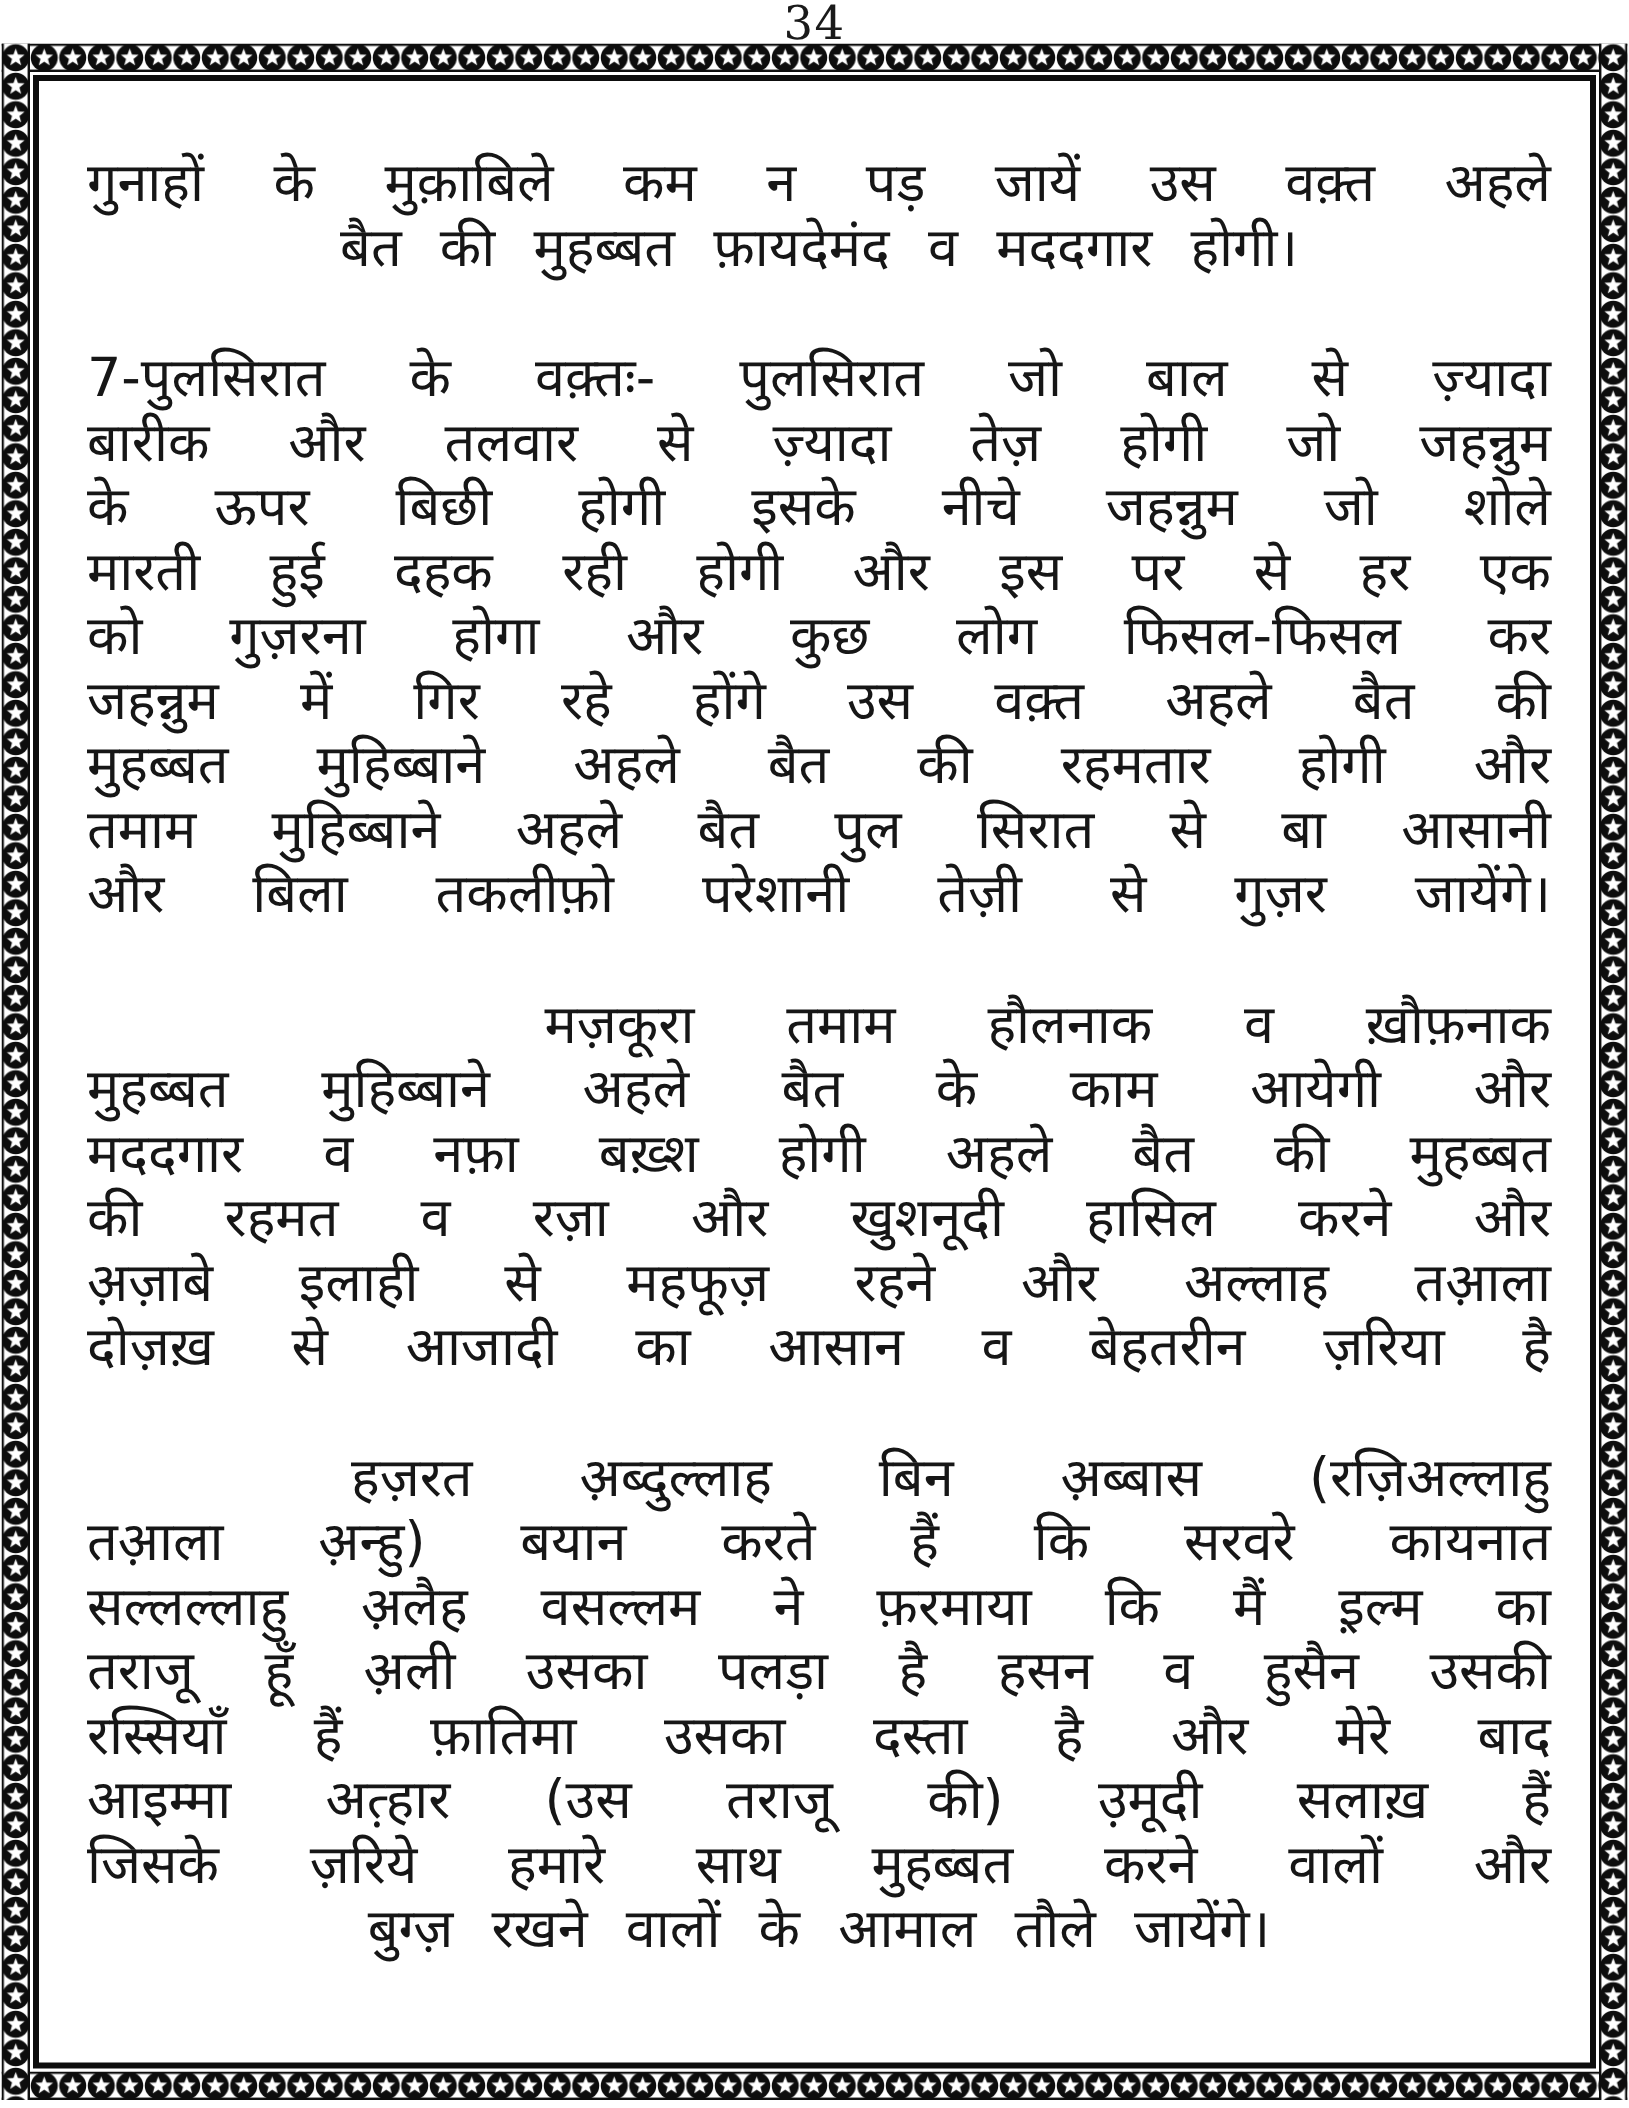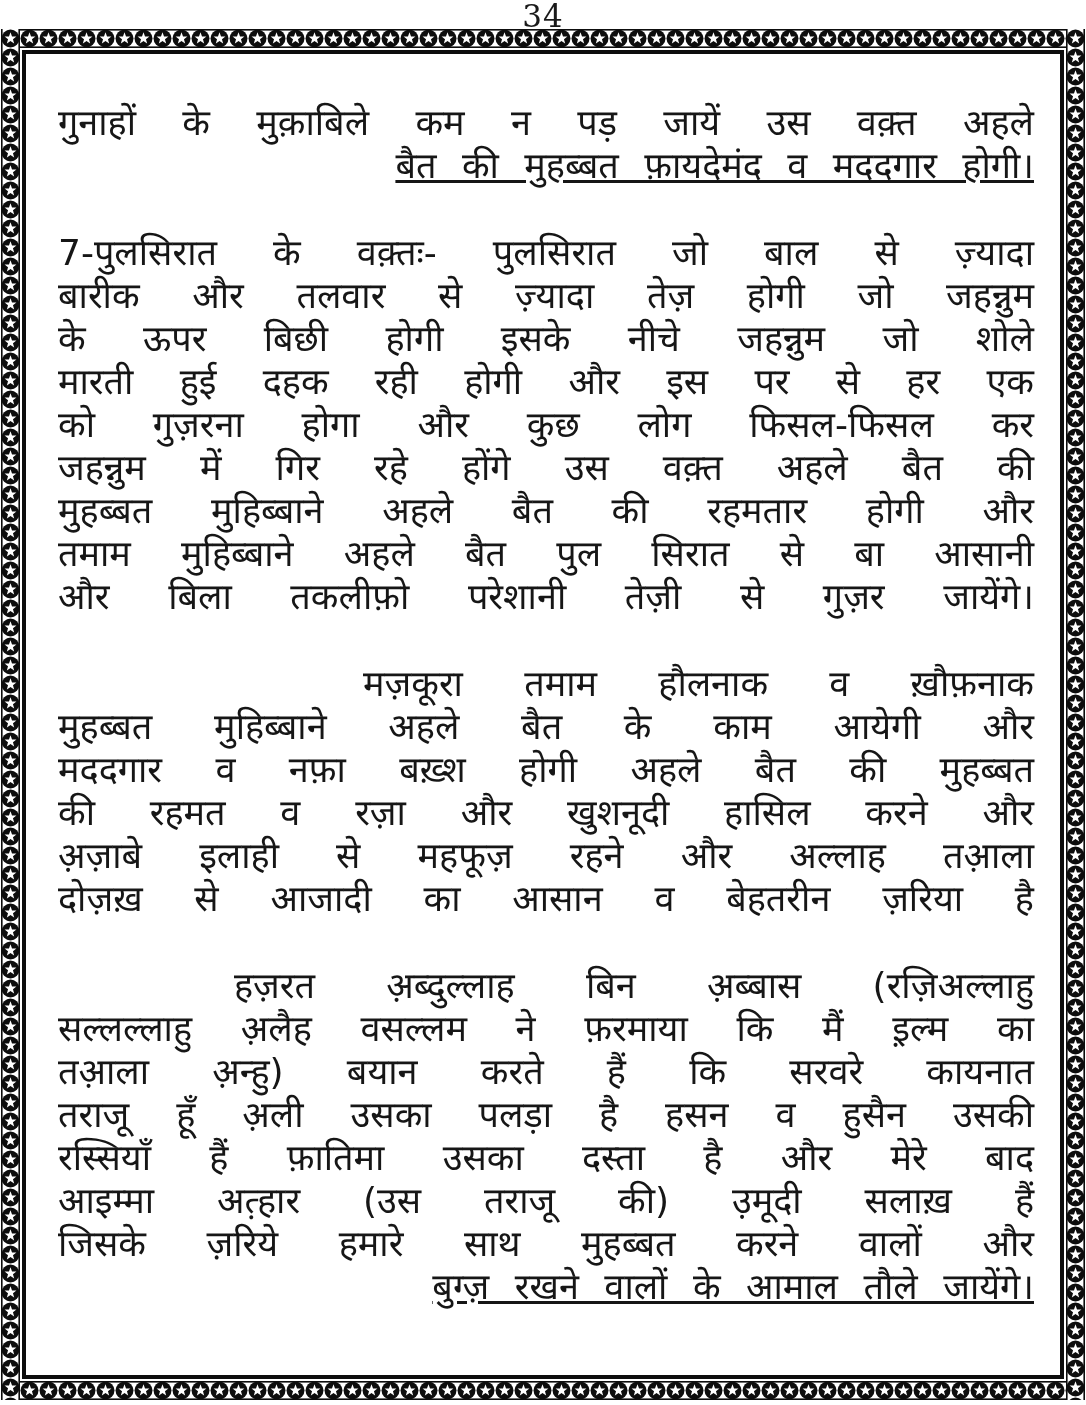--- a/index.html
+++ b/index.html
@@ -35,21 +35,21 @@
     padding: 10px 26px 0 32px;
     box-sizing: border-box;
     margin-top: 37px;
   }
   .line {
     height: 43px; line-height: 43px;
     font-size: 36px;
     color: #161616;
   }
   .just { text-align: justify; text-align-last: justify; }
-  .plain { text-align: right; word-spacing: 14px; text-decoration: underline; }
+  .plain { text-align: center; word-spacing: 14px; }
   .p-gap { margin-top: 44px; }
   .indent-a { padding-left: 305px; }
   .indent-b { padding-left: 176px; }
   .bold { font-weight: normal; }
 </style>
 </head>
 <body>
 
 <div class="page-number">34</div>
 
@@ -132,22 +132,22 @@
       <div class="line just indent-a">मज़कूरा तमाम हौलनाक व ख़ौफ़नाक</div>
       <div class="line just">मुहब्बत मुहिब्बाने अहले बैत के काम आयेगी और</div>
       <div class="line just">मददगार व नफ़ा बख़्श होगी अहले बैत की मुहब्बत</div>
       <div class="line just">की रहमत व रज़ा और खुशनूदी हासिल करने और</div>
       <div class="line just">अ़ज़ाबे इलाही से महफूज़ रहने और अल्लाह तआ़ला</div>
       <div class="line just">दोज़ख़ से आजादी का आसान व बेहतरीन ज़रिया है</div>
     </div>
 
     <div class="p-gap">
       <div class="line just indent-b">हज़रत अ़ब्दुल्लाह बिन अ़ब्बास (रज़िअल्लाहु</div>
+      <div class="line just">तआ़ला अ़न्हु) बयान करते हैं कि सरवरे कायनात</div>
       <div class="line just">सल्लल्लाहु अ़लैह वसल्लम ने फ़रमाया कि मैं इ़ल्म का</div>
-      <div class="line just">तआ़ला अ़न्हु) बयान करते हैं कि सरवरे कायनात</div>
       <div class="line just">तराजू हूँ अ़ली उसका पलड़ा है हसन व हुसैन उसकी</div>
       <div class="line just">रस्सियाँ हैं फ़ातिमा उसका दस्ता है और मेरे बाद</div>
       <div class="line just">आइम्मा अत़्हार (उस तराजू की) उ़मूदी सलाख़ हैं</div>
       <div class="line just">जिसके ज़रिये हमारे साथ मुहब्बत करने वालों और</div>
       <div class="line plain">बुग्ज़ रखने वालों के आमाल तौले जायेंगे।</div>
     </div>
 
   </div>
 </div>
 

